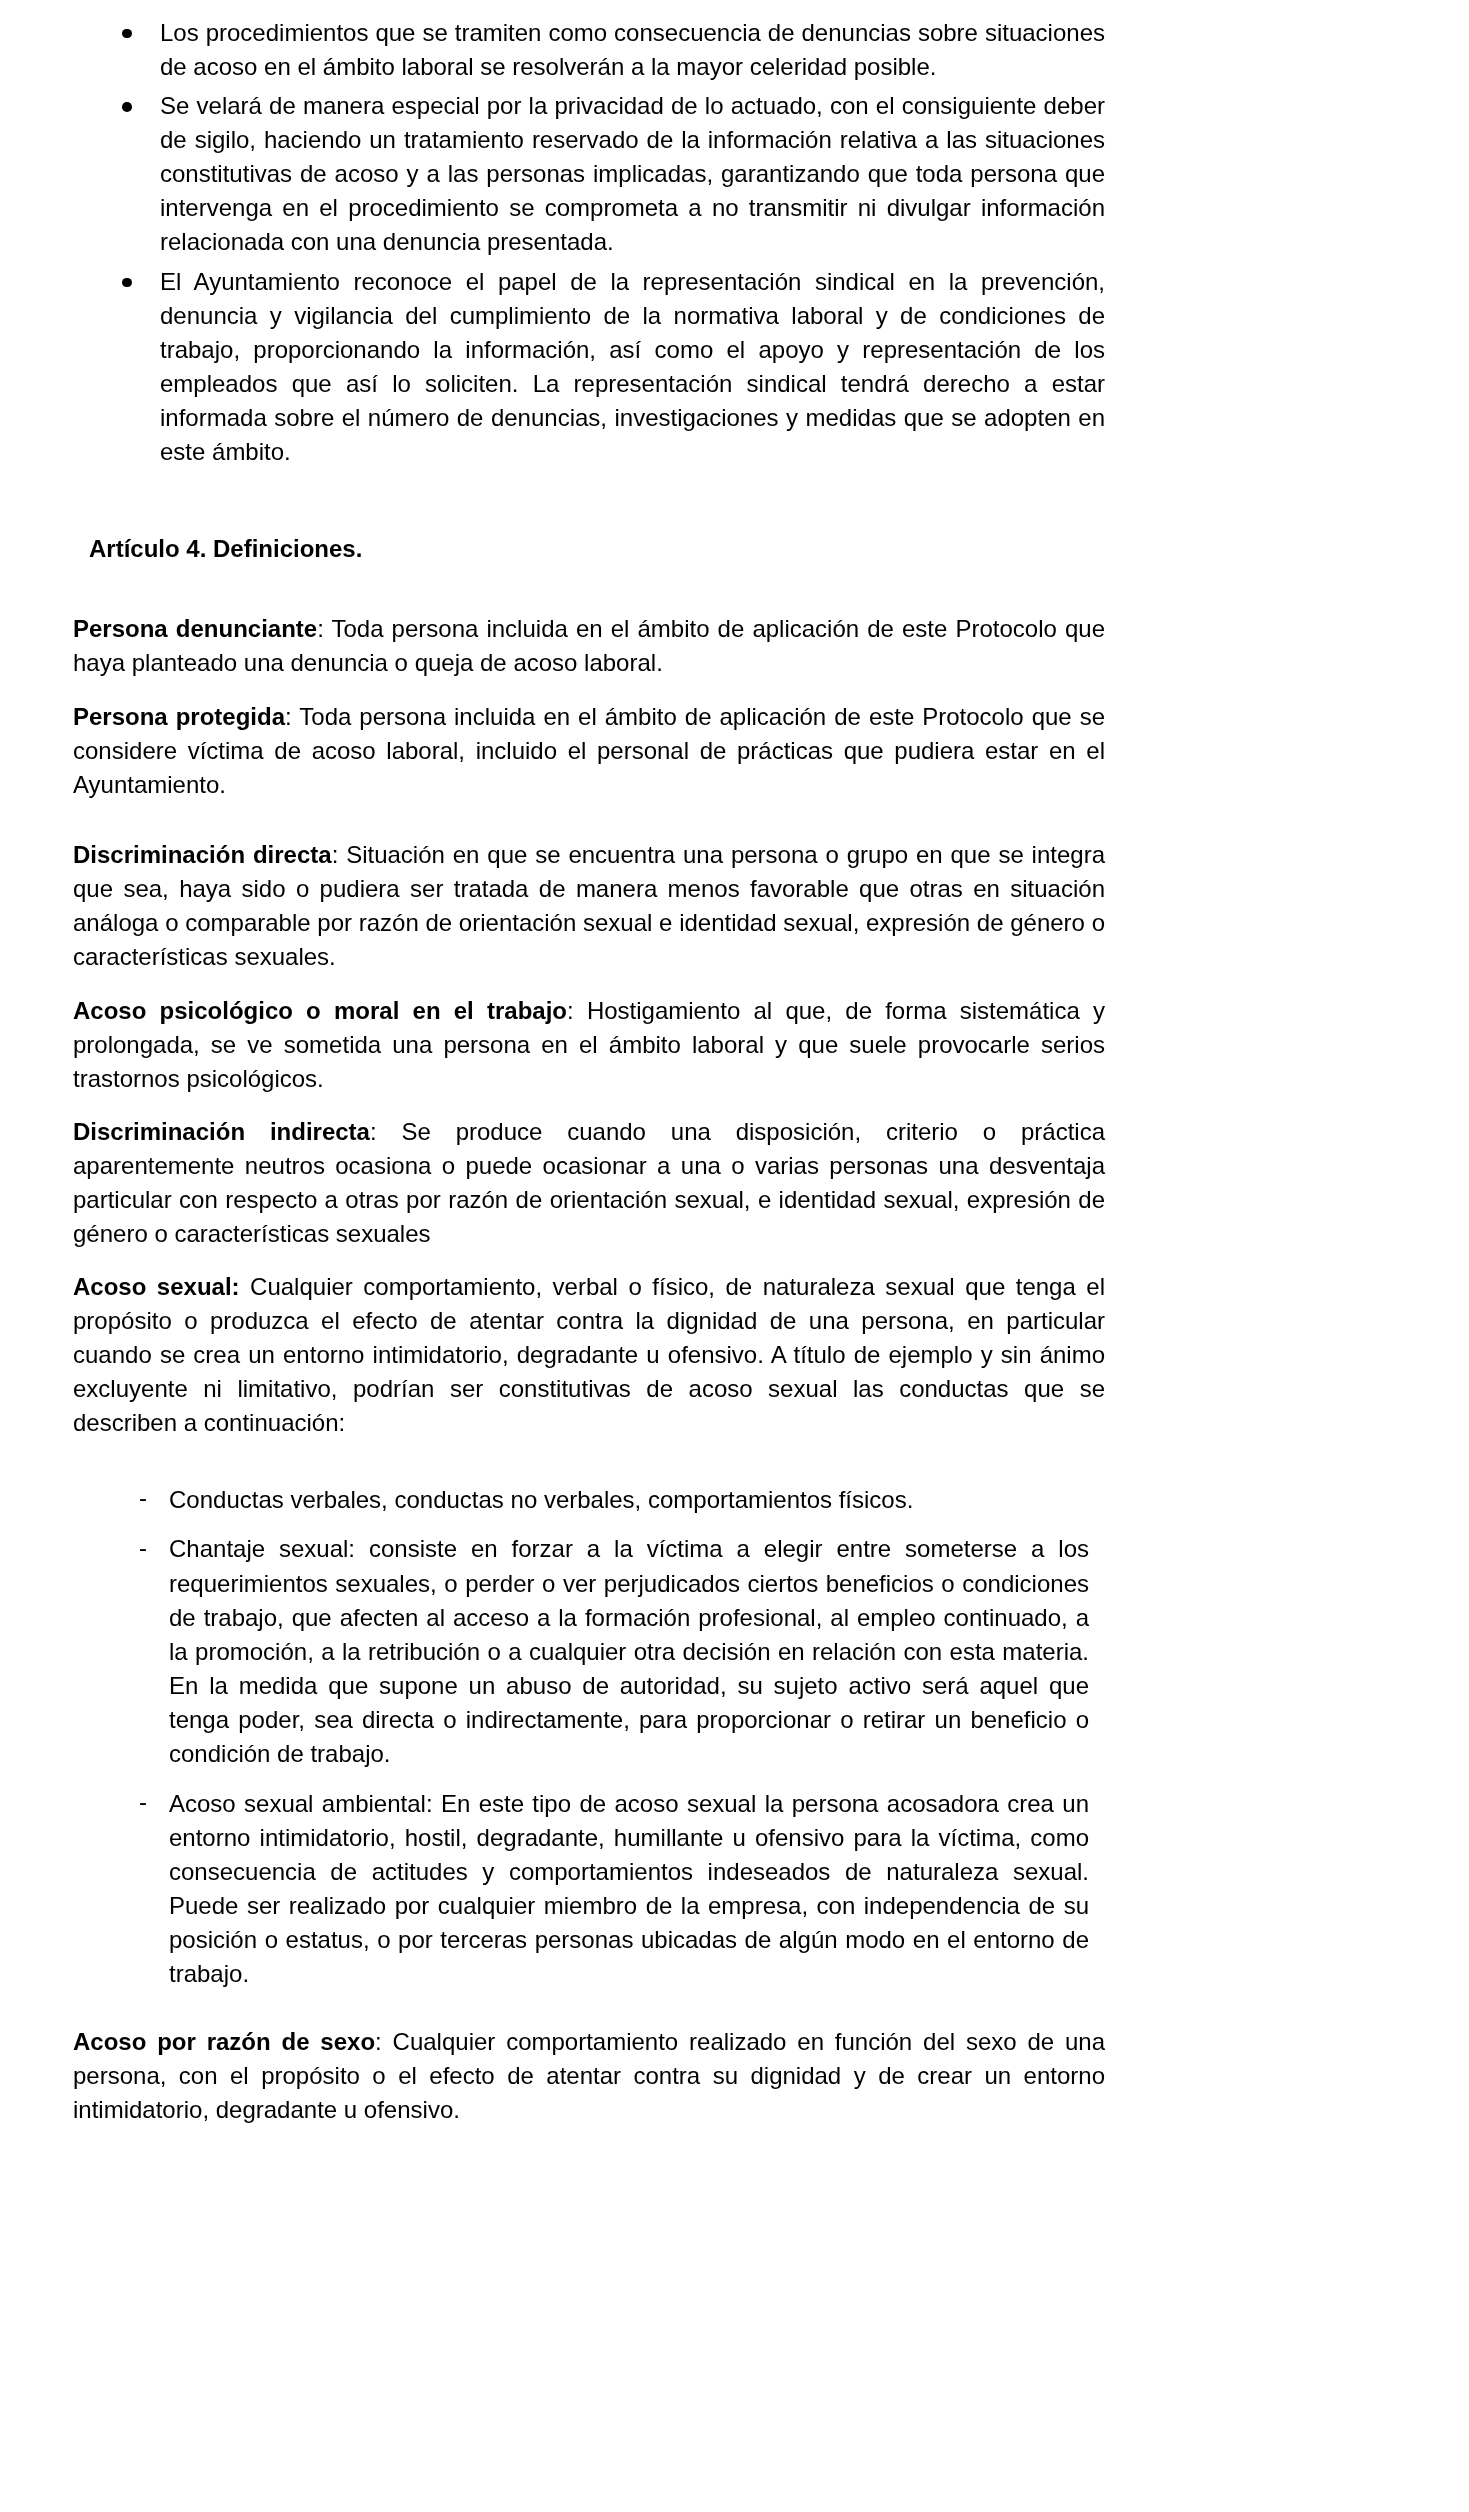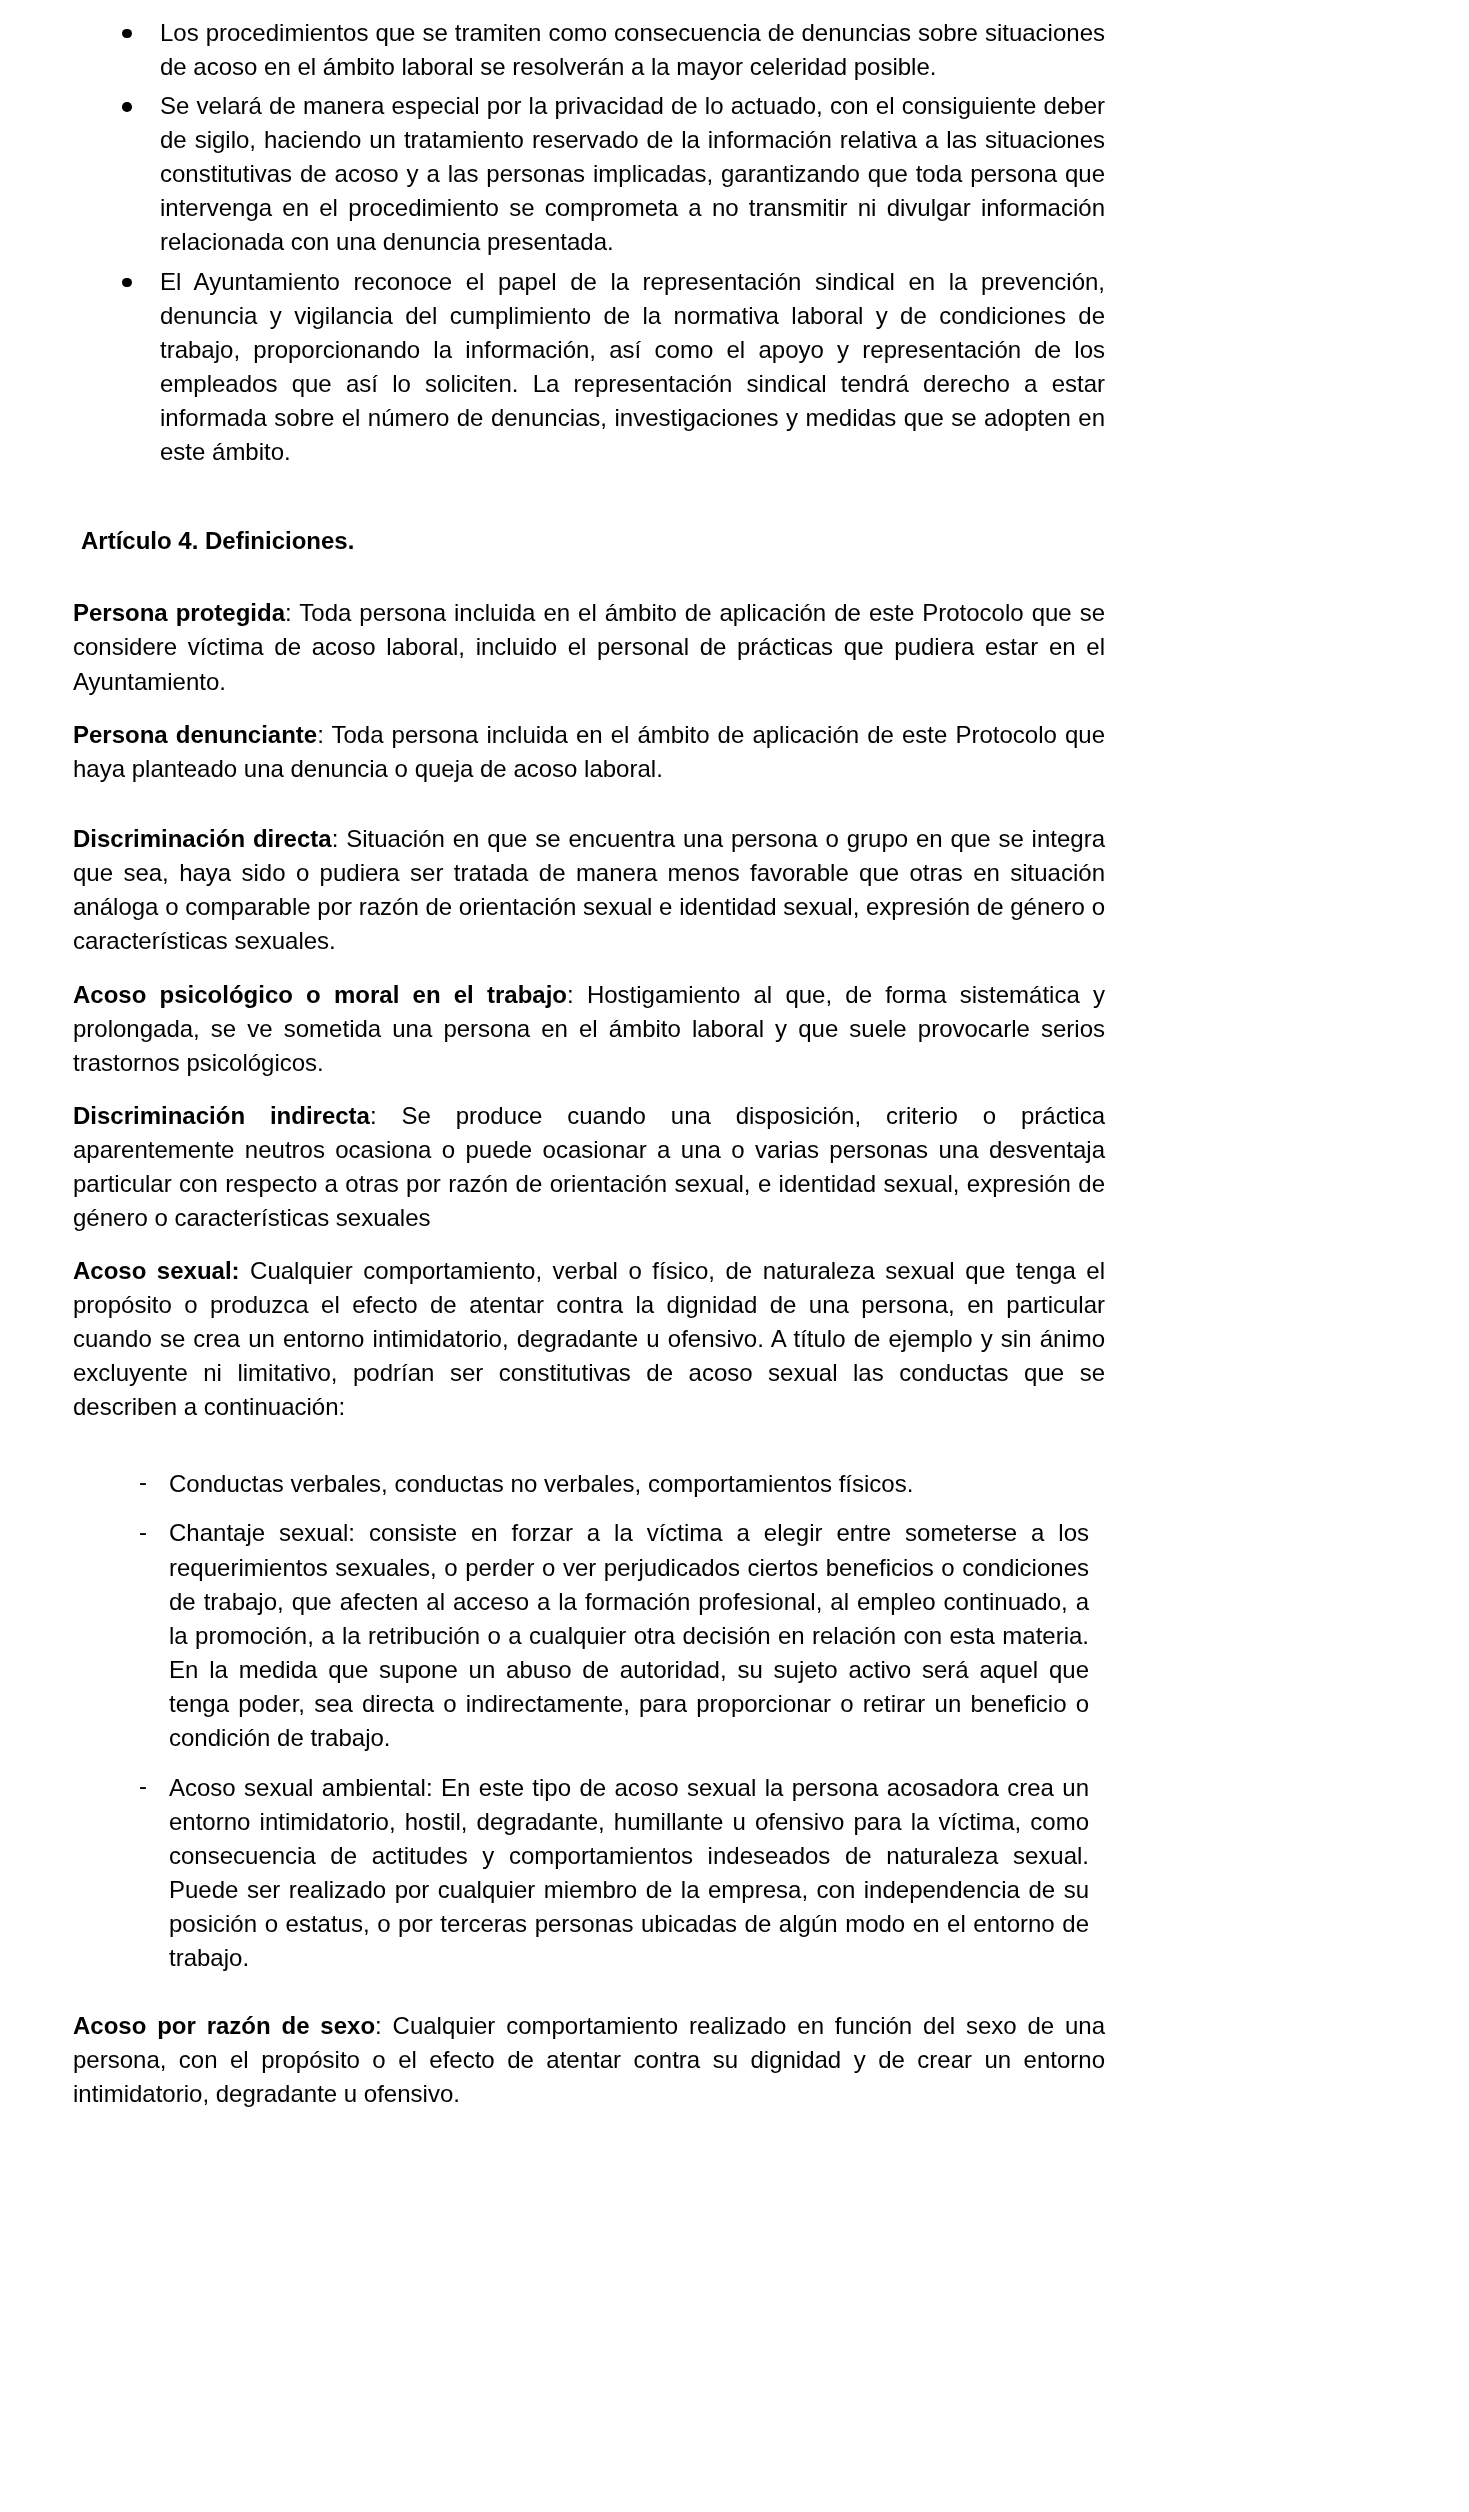--- a/index.html
+++ b/index.html
@@ -65,21 +65,21 @@
   p.para {
     margin: 0 0 19px 0;
     text-align: justify;
   }
   p.tight {
     margin: 0 0 8.7px 0;
   }
   h2.heading {
     font-size: 24px;
     font-weight: bold;
-    margin: 8px;
+    margin: 16px;
     text-align: left;
   }
   .spacer-lg { height: 42px; }
   .spacer-md { height: 30px; }
   .spacer-sm { height: 17.5px; }
   .term { font-weight: bold; }
 </style>
 </head>
 <body>
 
@@ -91,23 +91,23 @@
       <li><span>Se velará de manera especial por la privacidad de lo actuado, con el consiguiente deber de sigilo, haciendo un tratamiento reservado de la información relativa a las situaciones constitutivas de acoso y a las personas implicadas, garantizando que toda persona que intervenga en el procedimiento se comprometa a no transmitir ni divulgar información relacionada con una denuncia presentada.</span></li>
       <li><span>El Ayuntamiento reconoce el papel de la representación sindical en la prevención, denuncia y vigilancia del cumplimiento de la normativa laboral y de condiciones de trabajo, proporcionando la información, así como el apoyo y representación de los empleados que así lo soliciten. La representación sindical tendrá derecho a estar informada sobre el número de denuncias, investigaciones y medidas que se adopten en este ámbito.</span></li>
     </ul>
 
     <div class="spacer-lg"></div>
 
     <h2 class="heading">Artículo 4. Definiciones.</h2>
 
     <div class="spacer-md"></div>
 
+    <p class="para"><span class="term">Persona denunciante</span><span>: </span><span>Toda persona incluida en el ámbito de aplicación de este Protocolo que haya planteado una denuncia o queja de acoso laboral.</span></p>
+
     <p class="para"><span class="term">Persona protegida</span><span>: </span><span>Toda persona incluida en el ámbito de aplicación de este Protocolo que se considere víctima de acoso laboral, incluido el personal de prácticas que pudiera estar en el Ayuntamiento.</span></p>
-
-    <p class="para"><span class="term">Persona denunciante</span><span>: </span><span>Toda persona incluida en el ámbito de aplicación de este Protocolo que haya planteado una denuncia o queja de acoso laboral.</span></p>
 
 
     <div class="spacer-sm"></div>
 
     <p class="para"><span class="term">Discriminación directa</span><span>: </span><span>Situación en que se encuentra una persona o grupo en que se integra que sea, haya sido o pudiera ser tratada de manera menos favorable que otras en situación análoga o comparable por razón de orientación sexual e identidad sexual, expresión de género o características sexuales.</span></p>
 
     <p class="para"><span class="term">Acoso psicológico o moral en el trabajo</span><span>: </span><span>Hostigamiento al que, de forma sistemática y prolongada, se ve sometida una persona en el ámbito laboral y que suele provocarle serios trastornos psicológicos.</span></p>
 
     <p class="para"><span class="term">Discriminación indirecta</span><span>: </span><span>Se produce cuando una disposición, criterio o práctica aparentemente neutros ocasiona o puede ocasionar a una o varias personas una desventaja particular con respecto a otras por razón de orientación sexual, e identidad sexual, expresión de género o características sexuales</span></p>
 

